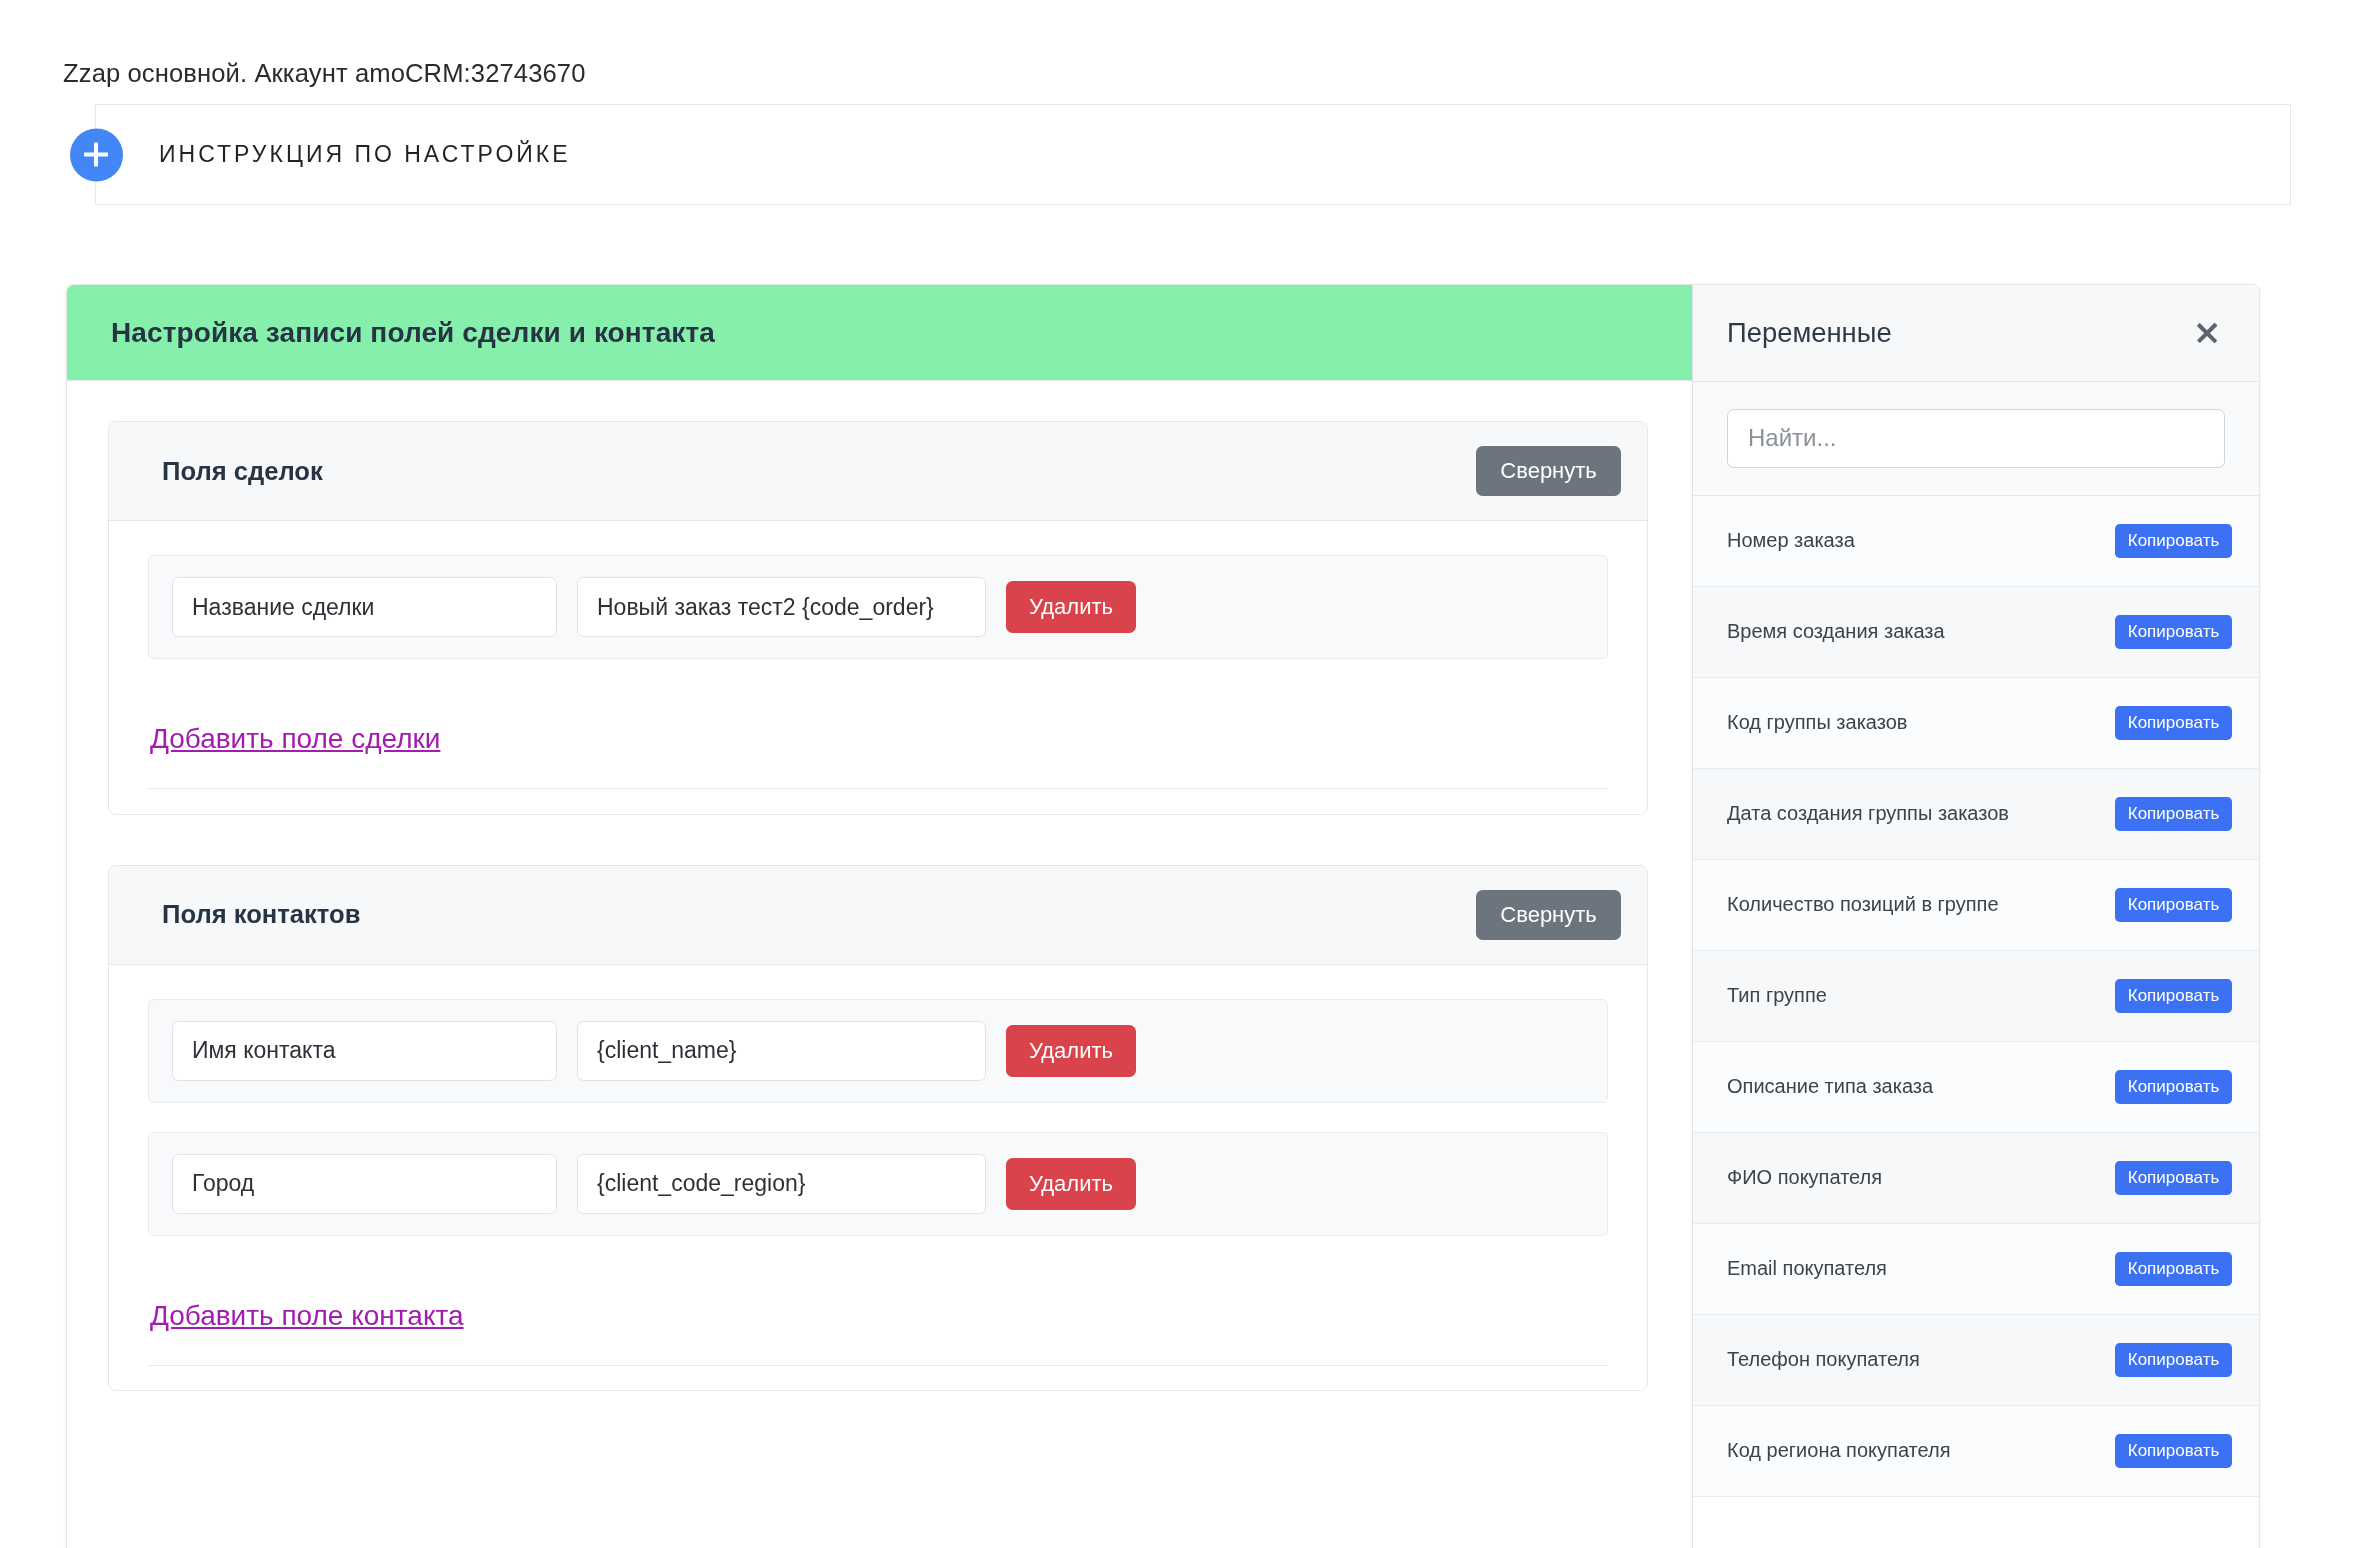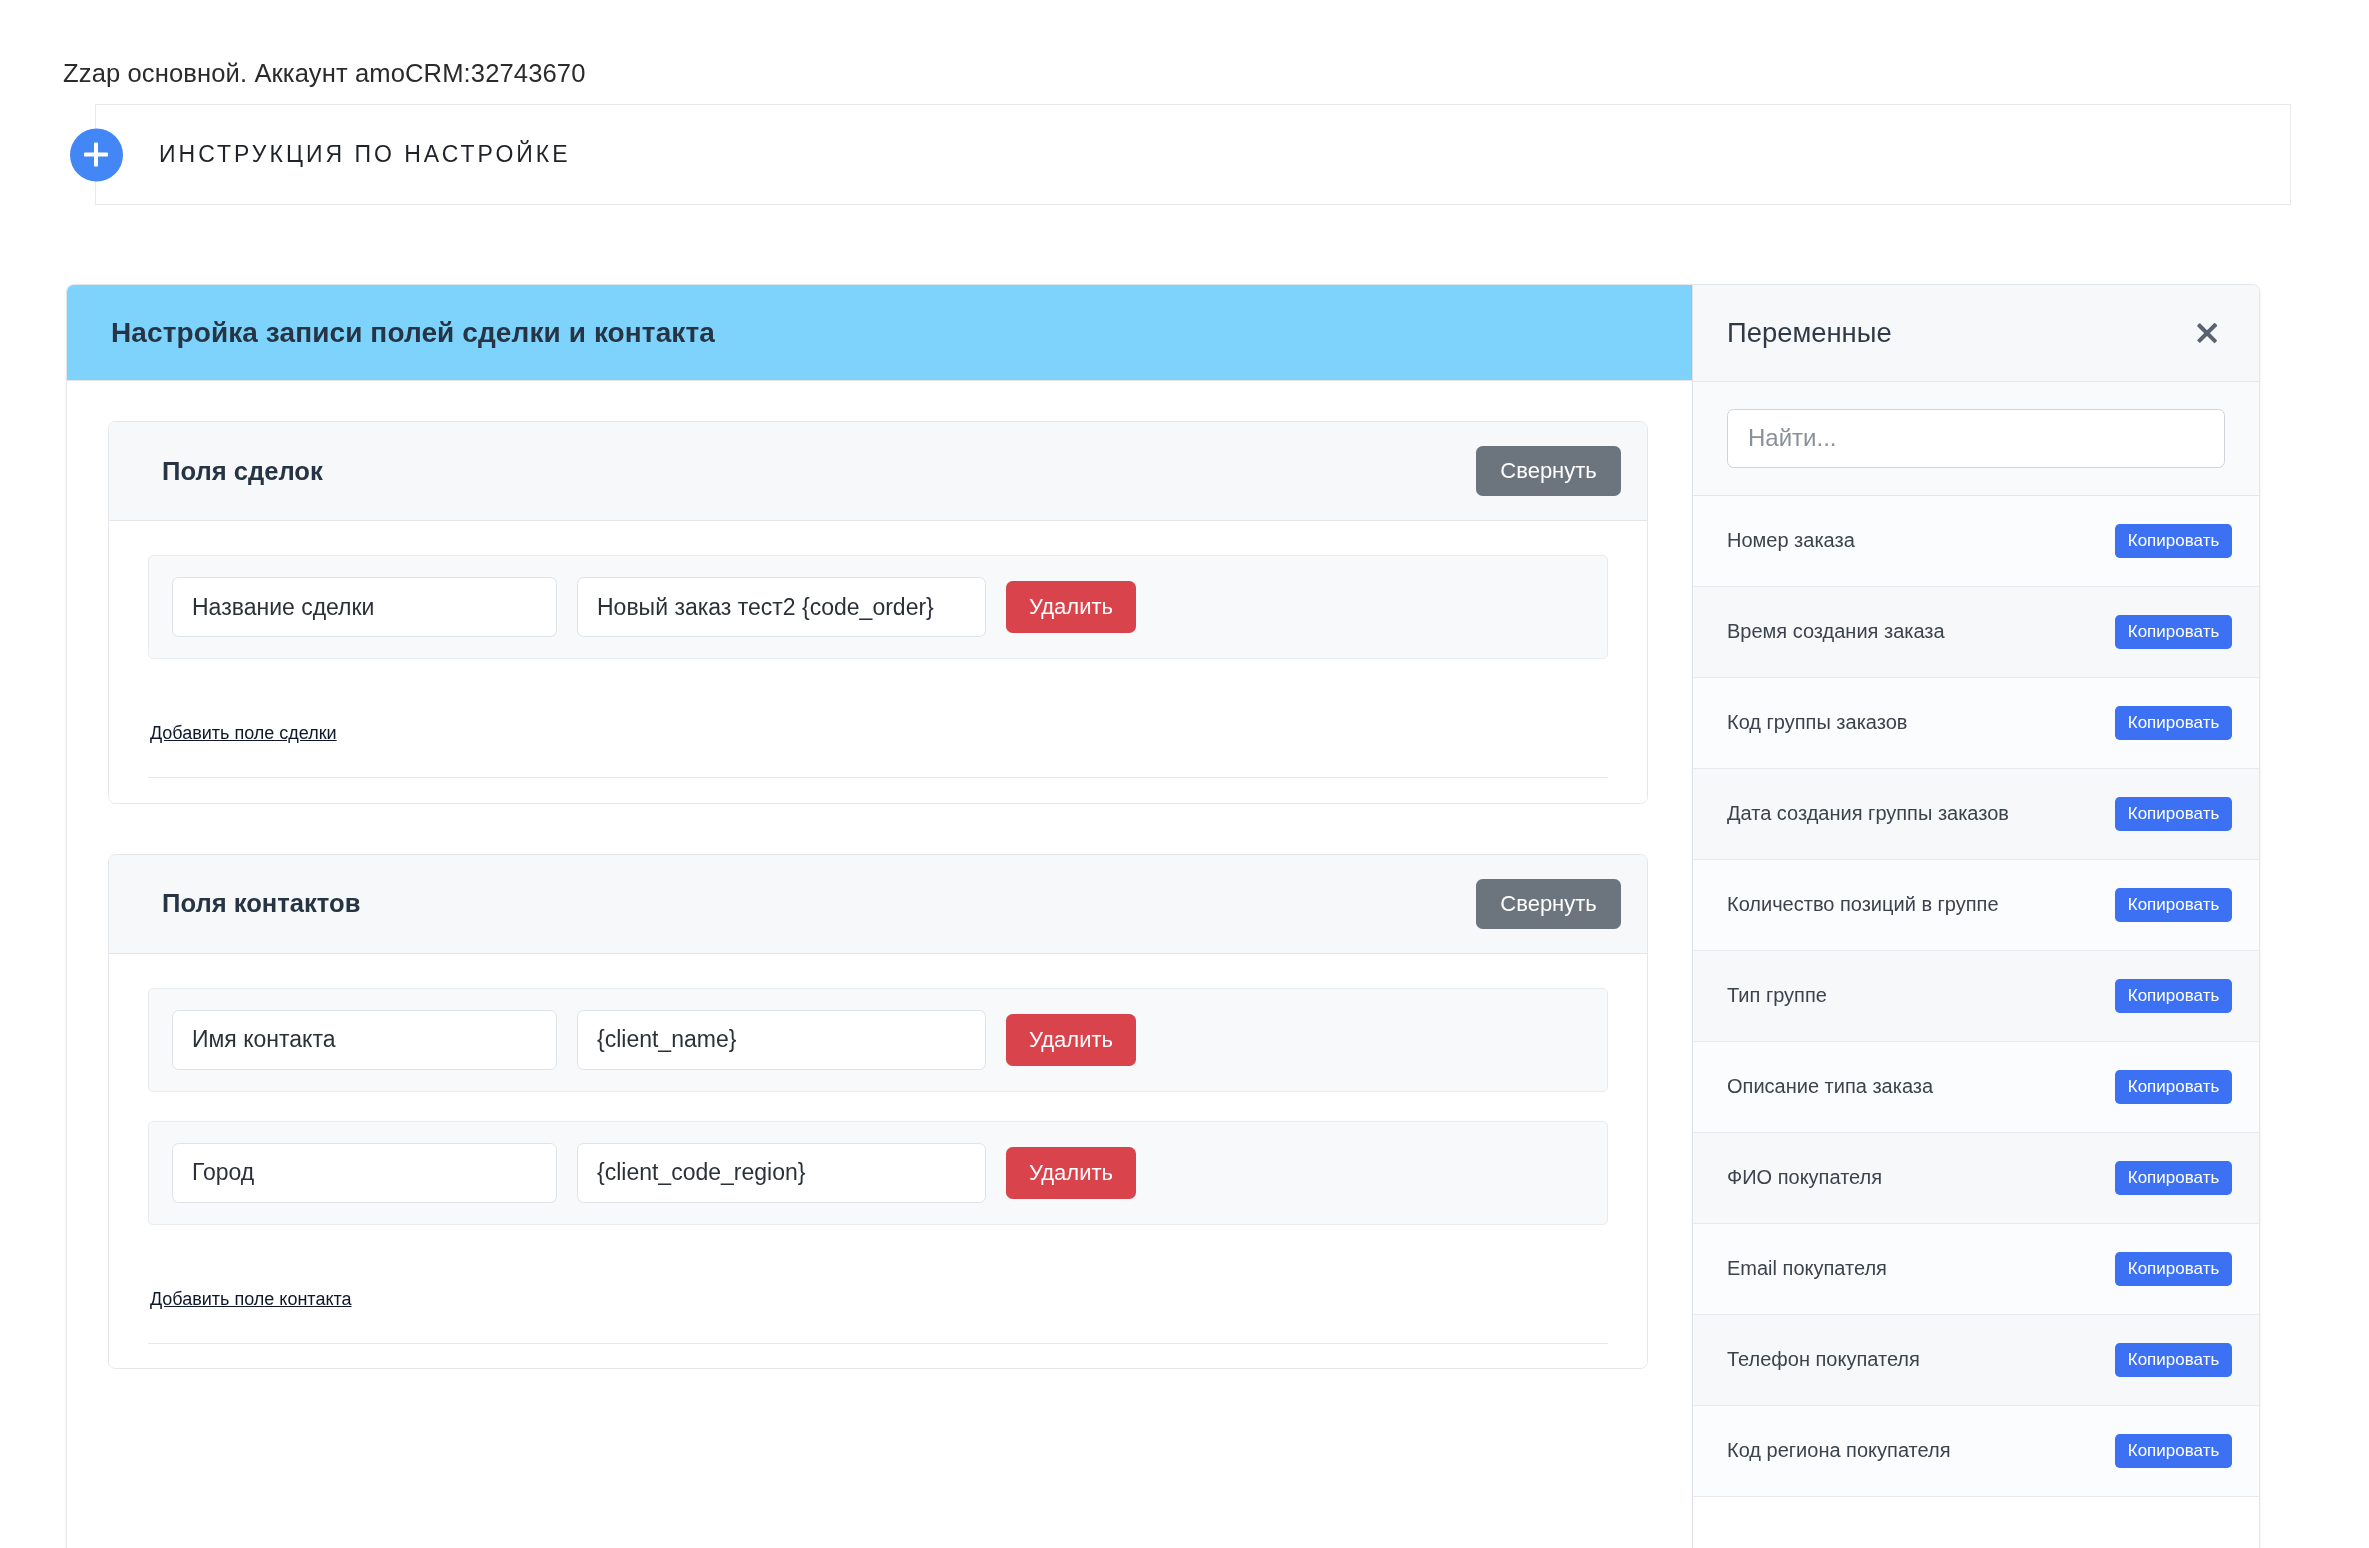--- a/index.html
+++ b/index.html
@@ -67,21 +67,21 @@
     left: 66px; top: 284px;
     width: 1627px; height: 1278px;
     background: #ffffff;
     border: 0.9px solid #e4e7ea;
     border-radius: 7.6px 0 0 7.6px;
     box-shadow: 0 1.9px 4.7px rgba(20,30,55,.06);
     overflow: hidden;
   }
   .main-card-header {
     height: 96px;
-    background: #7dd3fc;
+    background: #86efac;
     border-bottom: 0.9px solid #e4e7ea;
     display: flex; align-items: center;
     padding-left: 44px;
   }
   .main-card-header h2 {
     margin: 0;
     font-size: 28px;
     font-weight: bold;
     color: #273444;
     letter-spacing: 0.1px;
@@ -161,22 +161,22 @@
     font-family: inherit;
     padding: 15px 23px;
     cursor: pointer;
     line-height: 1;
   }
 
   
   .add-link {
     display: inline-block;
     margin: 35px 0 0 1.9px;
-    color: #0f172a;
-    font-size: 18px;
+    color: #a21caf;
+    font-size: 28px;
     text-decoration: underline;
     cursor: pointer;
   }
   .section-rule {
     margin-top: 33px;
     border-top: 0.9px solid #e7eaed;
   }
 
   
   .vars-panel {

